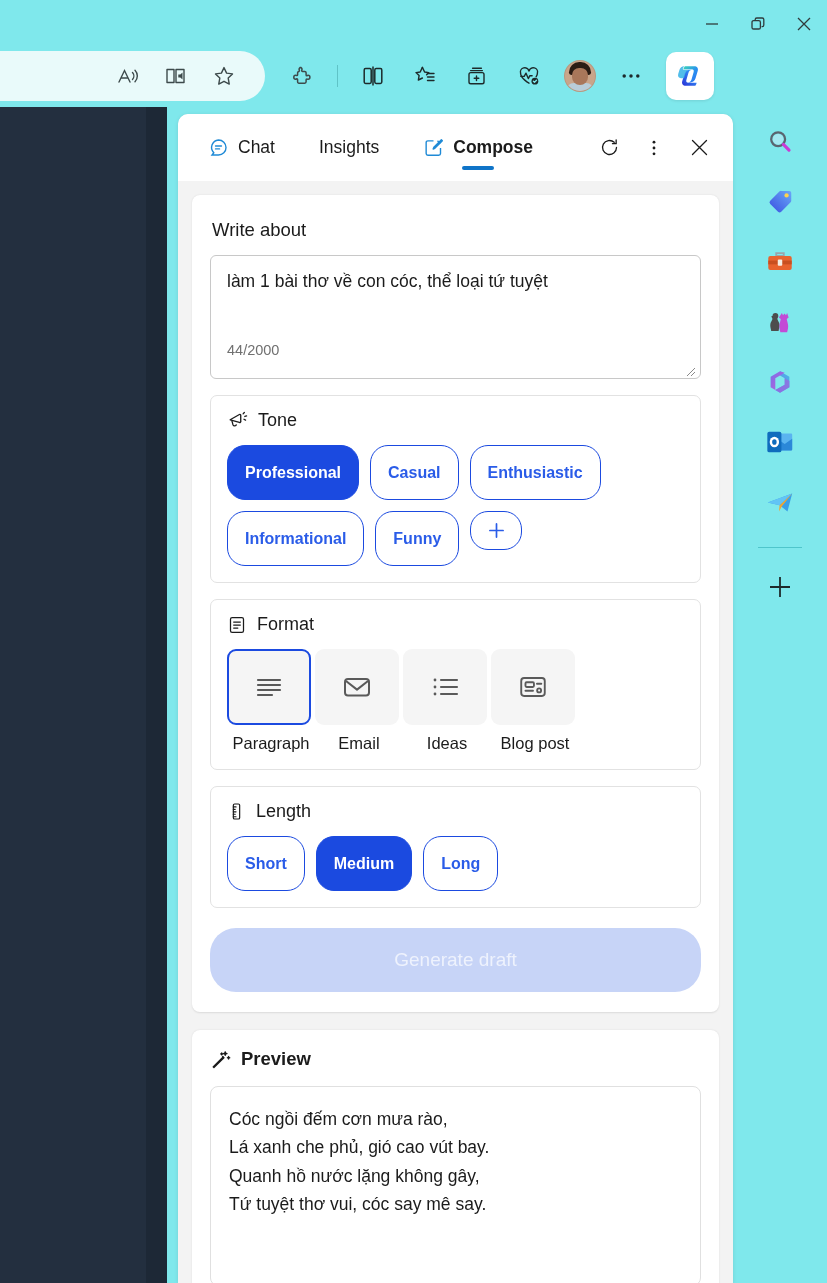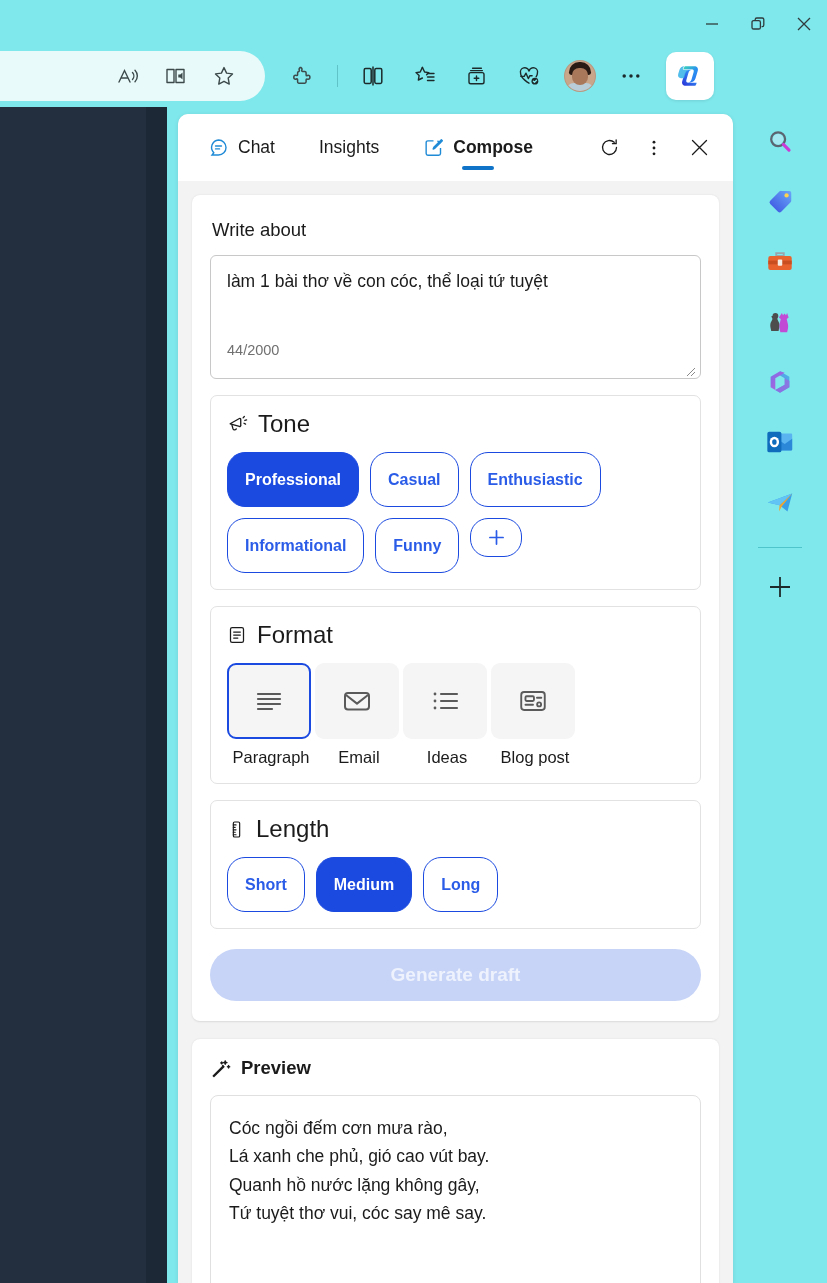--- a/index.html
+++ b/index.html
@@ -207,21 +207,21 @@
     margin-top: 16px;
     border: 1px solid #e2e2e2;
     border-radius: 7px;
     padding: 14px 16px 16px 16px;
     background: #fff;
   }
   .section-head {
     display: flex; align-items: center; gap: 10px;
     margin-bottom: 14px;
   }
-  .section-title { font-size: 24px; color: #1b1b1b; }
+  .section-title { font-size: 18px; color: #1b1b1b; }
   .sec-icon { display:flex; color:#1b1b1b; }
 
   .chip-row { display: flex; flex-wrap: wrap; gap: 11px; }
   .chip {
     border: 1.5px solid #1b4ae0;
     border-radius: 18px;
     height: 37px;
     padding: 8px 17px;
     display: inline-flex; align-items: center; justify-content: center;
     font-size: 16px; font-weight: bold;
@@ -247,25 +247,25 @@
   }
   .fmt-item.selected .fmt-tile {
     border-color: #1b4ae0;
   }
   .fmt-label {
     margin-top: 9px; font-size: 16.5px; color: #1b1b1b;
   }
 
   .generate-btn {
     margin-top: 20px;
-    height: 52px;
+    height: 64px;
     border-radius: 26px;
     background: #c7d4f7;
     color: #eef2fd;
-    font-size: 19px; font-weight: bold;
+    font-size: 19px; font-weight: normal;
     display: flex; align-items: center; justify-content: center;
   }
 
   .preview-card {
     margin-top: 18px;
     padding: 18px 18px 18px 18px;
   }
   .preview-head {
     display: flex; align-items: center; gap: 10px;
     margin-bottom: 16px;

